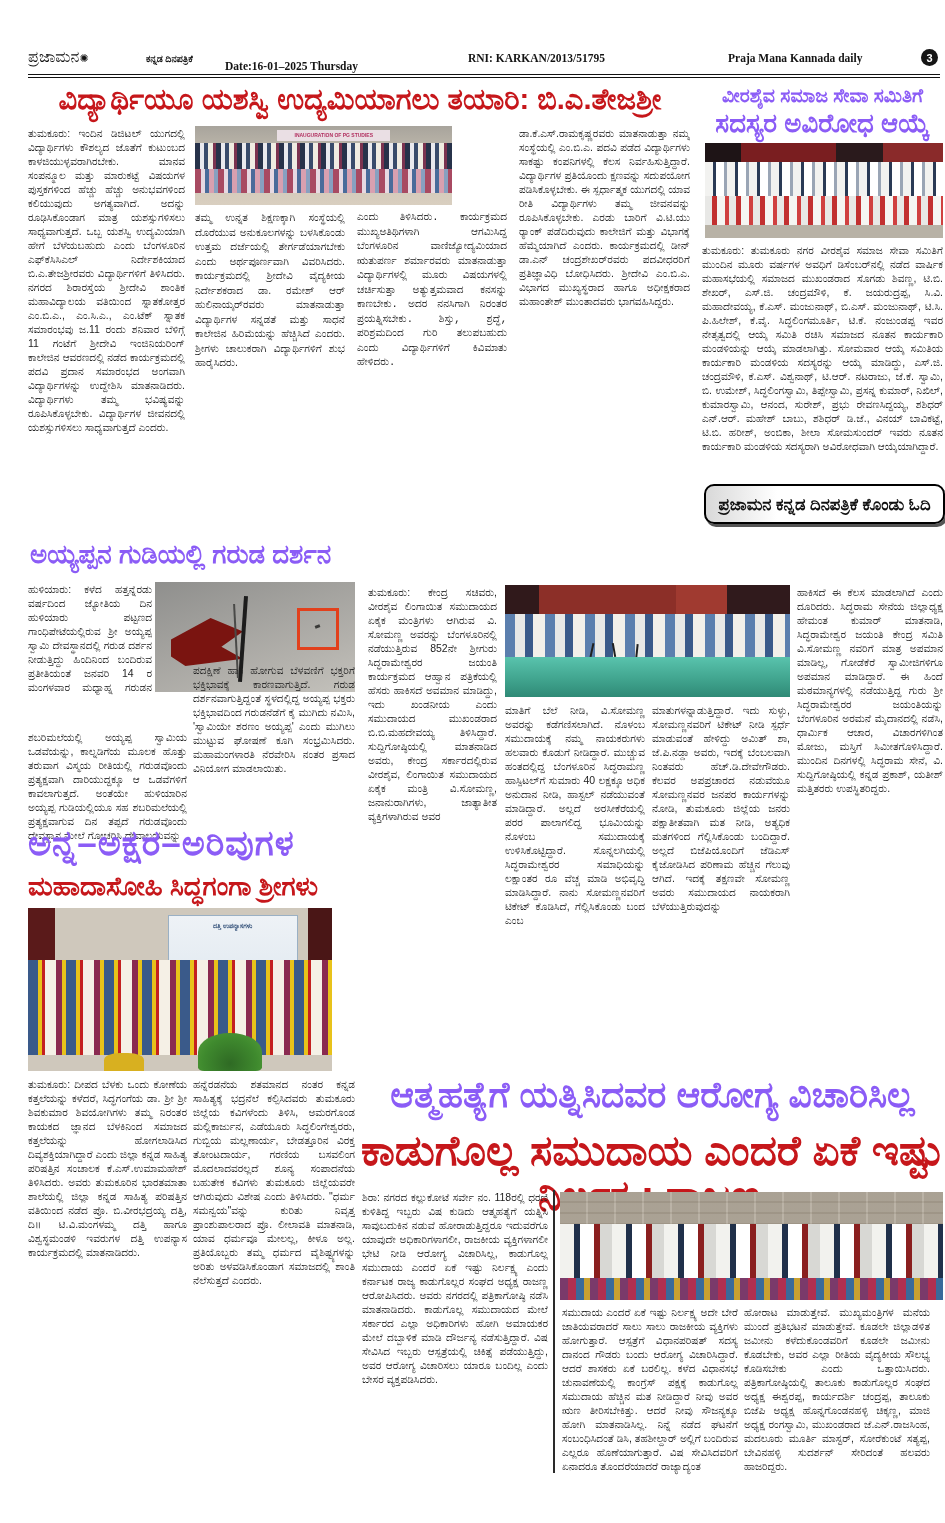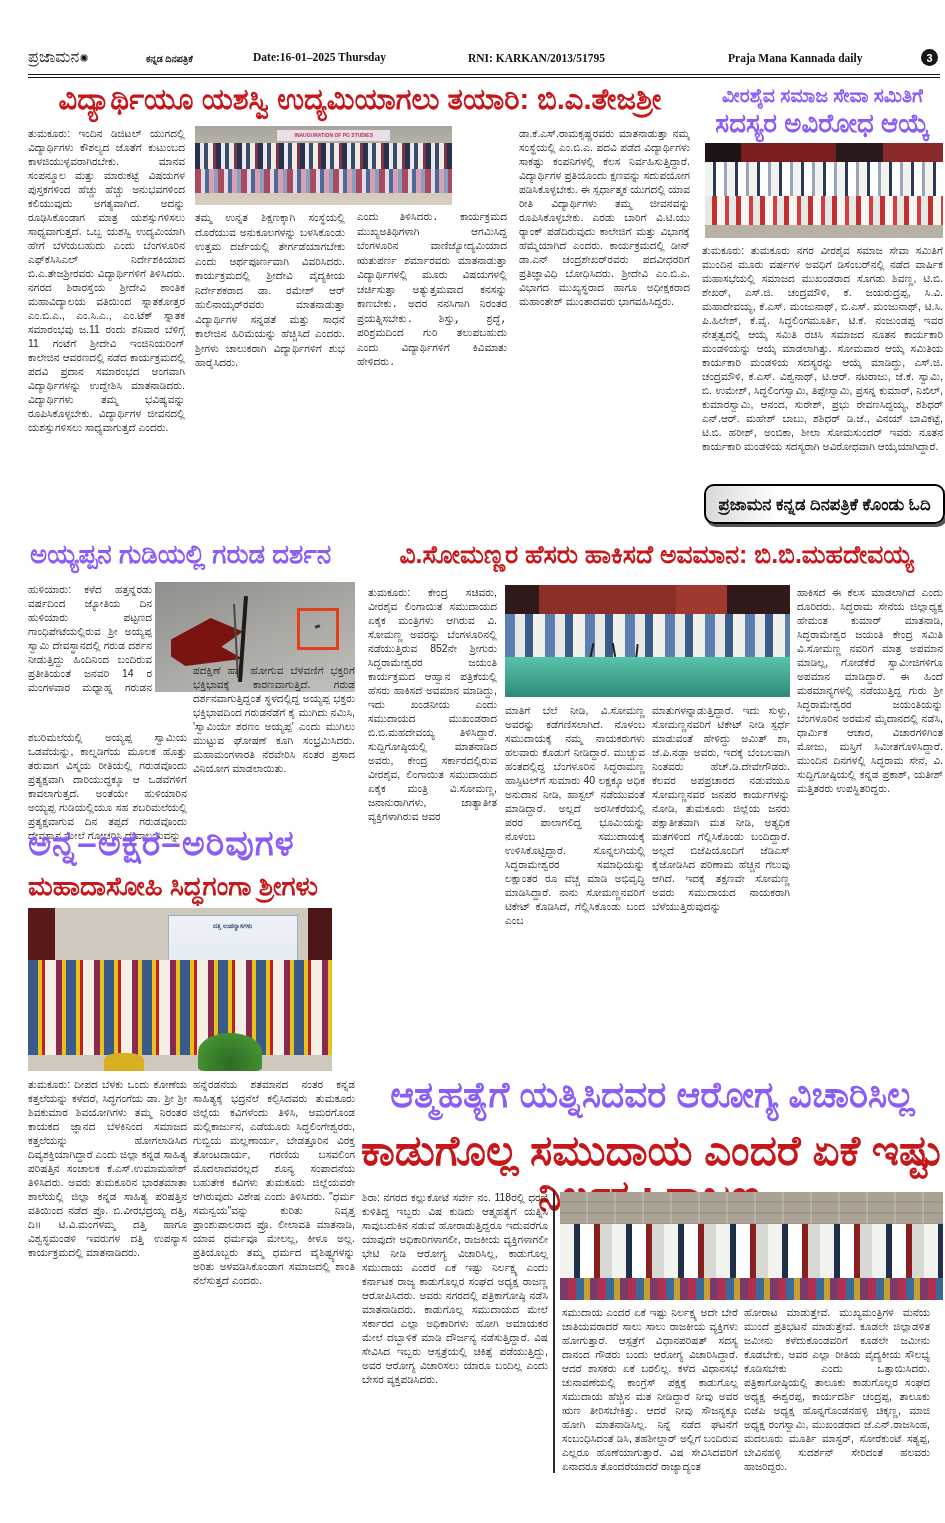--- a/index.html
+++ b/index.html
@@ -25,21 +25,21 @@
 </head>
 <body>
 
 <div id="page">
 
   <div class="abs" style="left:28px;top:46px;width:912px;height:28px;border-bottom:4px double #111;">
     <span class="abs" style="left:0;top:2px;font-size:16px;font-weight:normal;color:#111;font-family:'Liberation Serif',serif;">
       <span>ಪ್ರಜಾಮನ</span><span style="font-size:11px;">✺</span>
     </span>
     <span class="abs hdr-txt" style="left:118px;top:8px;font-size:9.5px;">ಕನ್ನಡ ದಿನಪತ್ರಿಕೆ</span>
-    <span class="abs hdr-txt" style="left:197px;top:5px;margin-left:28px;">Date:16-01–2025 Thursday</span>
+    <span class="abs hdr-txt" style="left:197px;top:14px;">Date:16-01–2025 Thursday</span>
     <span class="abs hdr-txt" style="left:440px;top:6px;">RNI: KARKAN/2013/51795</span>
     <span class="abs hdr-txt" style="left:700px;top:6px;">Praja Mana Kannada daily</span>
     <span class="abs pageno" style="left:893px;top:3px;">3</span>
   </div>
 
   <div class="abs hl hl-red center" style="left:30px;top:84px;width:660px;font-size:29px;">ವಿದ್ಯಾರ್ಥಿಯೂ ಯಶಸ್ವಿ ಉದ್ಯಮಿಯಾಗಲು ತಯಾರಿ: ಬಿ.ಎ.ತೇಜಶ್ರೀ</div>
 
   <div class="abs body-text" style="left:28px;top:126px;width:157px;height:419px;">ತುಮಕೂರು: ಇಂದಿನ ಡಿಜಿಟಲ್ ಯುಗದಲ್ಲಿ ವಿದ್ಯಾರ್ಥಿಗಳು ಕೌಶಲ್ಯದ ಜೊತೆಗೆ ಕುಟುಂಬದ ಕಾಳಜಿಯುಳ್ಳವರಾಗಿರಬೇಕು. ಮಾನವ ಸಂಪನ್ಮೂಲ ಮತ್ತು ಮಾರುಕಟ್ಟೆ ವಿಷಯಗಳ ಪುಸ್ತಕಗಳಿಂದ ಹೆಚ್ಚು ಹೆಚ್ಚು ಅನುಭವಗಳಿಂದ ಕಲಿಯುವುದು ಅಗತ್ಯವಾಗಿದೆ. ಅದನ್ನು ರೂಢಿಸಿಕೊಂಡಾಗ ಮಾತ್ರ ಯಶಸ್ಸುಗಳಿಸಲು ಸಾಧ್ಯವಾಗುತ್ತದೆ. ಒಬ್ಬ ಯಶಸ್ವಿ ಉದ್ಯಮಿಯಾಗಿ ಹೇಗೆ ಬೆಳೆಯಬಹುದು ಎಂದು ಬೆಂಗಳೂರಿನ ಎಫ್‌ಕೆಸಿಸಿಎಲ್ ನಿರ್ದೇಶಕಿಯಾದ ಬಿ.ಎ.ತೇಜಶ್ರೀರವರು ವಿದ್ಯಾರ್ಥಿಗಳಿಗೆ ತಿಳಿಸಿದರು. ನಗರದ ಶಿರಾರಸ್ತೆಯ ಶ್ರೀದೇವಿ ಶಾಂತಿಕ ಮಹಾವಿದ್ಯಾಲಯ ವತಿಯಿಂದ ಸ್ನಾತಕೋತ್ತರ ಎಂ.ಬಿ.ಎ., ಎಂ.ಸಿ.ಎ., ಎಂ.ಟೆಕ್ ಸ್ನಾತಕ ಸಮಾರಂಭವು ಜ.11 ರಂದು ಶನಿವಾರ ಬೆಳಿಗ್ಗೆ 11 ಗಂಟೆಗೆ ಶ್ರೀದೇವಿ ಇಂಜಿನಿಯರಿಂಗ್ ಕಾಲೇಜಿನ ಆವರಣದಲ್ಲಿ ನಡೆದ ಕಾರ್ಯಕ್ರಮದಲ್ಲಿ ಪದವಿ ಪ್ರದಾನ ಸಮಾರಂಭದ ಅಂಗವಾಗಿ ವಿದ್ಯಾರ್ಥಿಗಳನ್ನು ಉದ್ದೇಶಿಸಿ ಮಾತನಾಡಿದರು. ವಿದ್ಯಾರ್ಥಿಗಳು ತಮ್ಮ ಭವಿಷ್ಯವನ್ನು ರೂಪಿಸಿಕೊಳ್ಳಬೇಕು. ವಿದ್ಯಾರ್ಥಿಗಳ ಜೀವನದಲ್ಲಿ ಯಶಸ್ಸುಗಳಿಸಲು ಸಾಧ್ಯವಾಗುತ್ತದೆ ಎಂದರು.</div>
 
   <div class="abs photo" style="left:195px;top:126px;width:257px;height:79px;">
@@ -79,21 +79,20 @@
     <div class="abs" style="left:86px;top:14px;width:4px;height:86px;background:#1c1c1c;transform:rotate(4deg);"></div>
     <div class="abs" style="left:80px;top:22px;width:2px;height:74px;background:#4a4a48;transform:rotate(-3deg);"></div>
     <div class="abs" style="right:16px;top:26px;width:36px;height:36px;border:3px solid #e2401c;">
       <div class="abs" style="left:15px;top:14px;width:5px;height:3px;background:#3a3a38;transform:rotate(-20deg);"></div>
     </div>
   </div>
 
   <div class="abs body-text" style="left:28px;top:730px;width:159px;height:113px;">ಶಬರಿಮಲೆಯಲ್ಲಿ ಅಯ್ಯಪ್ಪ ಸ್ವಾಮಿಯ ಒಡವೆಯನ್ನು, ಕಾಲ್ನಡಿಗೆಯ ಮೂಲಕ ಹೊತ್ತು ತರುವಾಗ ವಿಸ್ಮಯ ರೀತಿಯಲ್ಲಿ ಗರುಡವೊಂದು ಪ್ರತ್ಯಕ್ಷವಾಗಿ ದಾರಿಯುದ್ದಕ್ಕೂ ಆ ಒಡವೆಗಳಿಗೆ ಕಾವಲಾಗುತ್ತದೆ. ಅಂತೆಯೇ ಹುಳಿಯಾರಿನ ಅಯ್ಯಪ್ಪ ಗುಡಿಯಲ್ಲಿಯೂ ಸಹ ಶಬರಿಮಲೆಯಲ್ಲಿ ಪ್ರತ್ಯಕ್ಷವಾಗುವ ದಿನ ತಪ್ಪದೆ ಗರುಡವೊಂದು ದೇವಸ್ಥಾನ ಮೇಲೆ ಗೋಚರಿಸಿ ದೇವಾಲಯವನ್ನು</div>
   <div class="abs body-text" style="left:193px;top:663px;width:162px;height:113px;">ಪದಕ್ಷಿಣೆ ಹಾಕಿ ಹೋಗುವ ಬೆಳವಣಿಗೆ ಭಕ್ತರಿಗೆ ಭಕ್ತಿಭಾವಕ್ಕೆ ಕಾರಣವಾಗುತ್ತಿದೆ. ಗರುಡ ದರ್ಶನವಾಗುತ್ತಿದ್ದಂತೆ ಸ್ಥಳದಲ್ಲಿದ್ದ ಅಯ್ಯಪ್ಪ ಭಕ್ತರು ಭಕ್ತಿಭಾವದಿಂದ ಗರುಡನೆಡೆಗೆ ಕೈ ಮುಗಿದು ನಮಿಸಿ, 'ಸ್ವಾಮಿಯೇ ಶರಣಂ ಅಯ್ಯಪ್ಪ' ಎಂದು ಮುಗಿಲು ಮುಟ್ಟುವ ಘೋಷಣೆ ಕೂಗಿ ಸಂಭ್ರಮಿಸಿದರು. ಮಹಾಮಂಗಳಾರತಿ ನೆರವೇರಿಸಿ ನಂತರ ಪ್ರಸಾದ ವಿನಿಯೋಗ ಮಾಡಲಾಯಿತು.</div>
 
-  <div class="abs hl hl-red center" style="left:368px;top:541px;width:577px;font-size:25px;">ವಿ.ಸೋಮಣ್ಣರ ಹೆಸರು ಹಾಕಿಸದೆ ಅವಮಾನ: ಬಿ.ಬಿ.ಮಹದೇವಯ್ಯ</div>
 
   <div class="abs body-text" style="left:368px;top:585px;width:129px;height:468px;">ತುಮಕೂರು: ಕೇಂದ್ರ ಸಚಿವರು, ವೀರಶೈವ ಲಿಂಗಾಯಿತ ಸಮುದಾಯದ ಏಕೈಕ ಮಂತ್ರಿಗಳು ಆಗಿರುವ ವಿ. ಸೋಮಣ್ಣ ಅವರನ್ನು ಬೆಂಗಳೂರಿನಲ್ಲಿ ನಡೆಯುತ್ತಿರುವ 852ನೇ ಶ್ರೀಗುರು ಸಿದ್ಧರಾಮೇಶ್ವರರ ಜಯಂತಿ ಕಾರ್ಯಕ್ರಮದ ಆಹ್ವಾನ ಪತ್ರಿಕೆಯಲ್ಲಿ ಹೆಸರು ಹಾಕಿಸದೆ ಅವಮಾನ ಮಾಡಿದ್ದು, ಇದು ಖಂಡನೀಯ ಎಂದು ಸಮುದಾಯದ ಮುಖಂಡರಾದ ಬಿ.ಬಿ.ಮಹದೇವಯ್ಯ ತಿಳಿಸಿದ್ದಾರೆ. ಸುದ್ದಿಗೋಷ್ಠಿಯಲ್ಲಿ ಮಾತನಾಡಿದ ಅವರು, ಕೇಂದ್ರ ಸರ್ಕಾರದಲ್ಲಿರುವ ವೀರಶೈವ, ಲಿಂಗಾಯಿತ ಸಮುದಾಯದ ಏಕೈಕ ಮಂತ್ರಿ ವಿ.ಸೋಮಣ್ಣ, ಜನಾನುರಾಗಿಗಳು, ಜಾತ್ಯಾತೀತ ವ್ಯಕ್ತಿಗಳಾಗಿರುವ ಅವರ</div>
 
   <div class="abs photo" style="left:505px;top:585px;width:285px;height:112px;">
     <div class="band" style="top:0;height:58%;background:linear-gradient(90deg,#30191b 0 12%,#8c2f28 12% 60%,#a03a30 60% 78%,#301a1c 78%);"></div>
     <div class="band" style="top:26%;height:42%;background:repeating-linear-gradient(90deg,#5b7fae 0 10px,#e8e8e6 10px 20px,#3a5a8a 20px 28px,#f2f0ea 28px 40px);"></div>
     <div class="band" style="bottom:0;height:36%;background:linear-gradient(180deg,#59c3ad,#3fa28c 60%,#2f8a76);"></div>
     <div class="abs" style="left:30%;top:52%;width:1.5px;height:14px;background:#202020;transform:rotate(12deg);"></div>
     <div class="abs" style="left:38%;top:52%;width:1.5px;height:14px;background:#202020;transform:rotate(-10deg);"></div>
     <div class="abs" style="left:46%;top:53%;width:1.5px;height:13px;background:#202020;transform:rotate(6deg);"></div>

